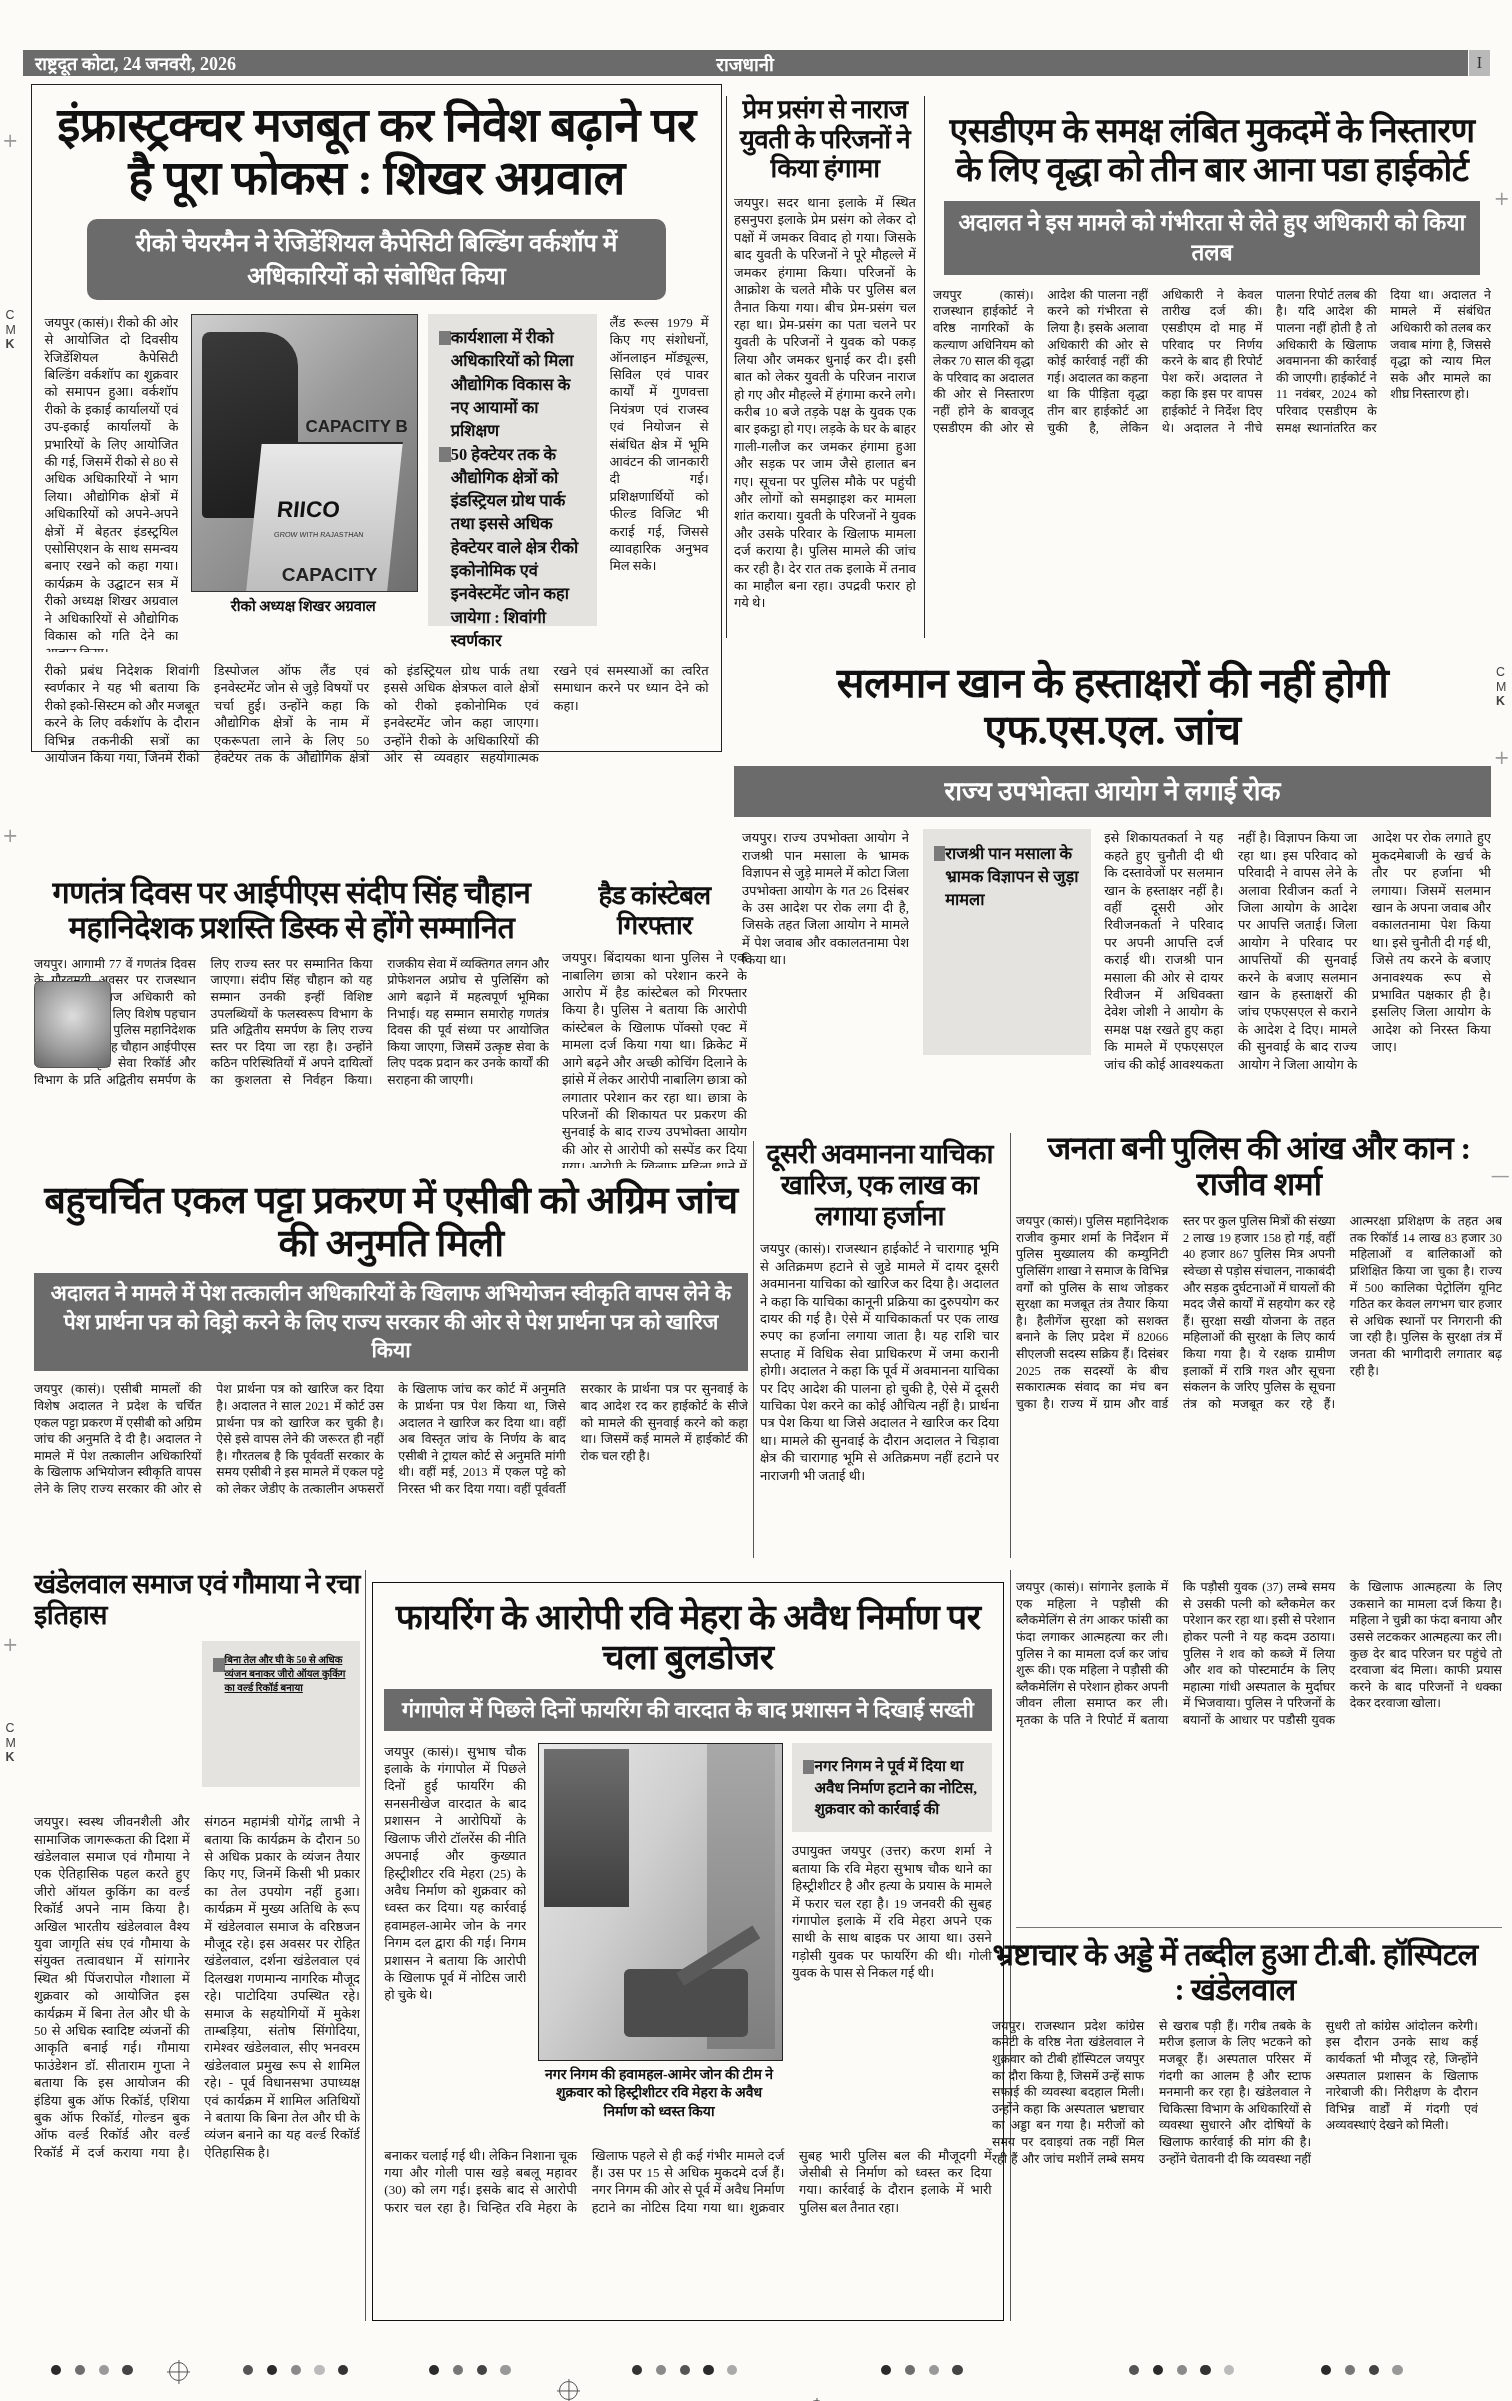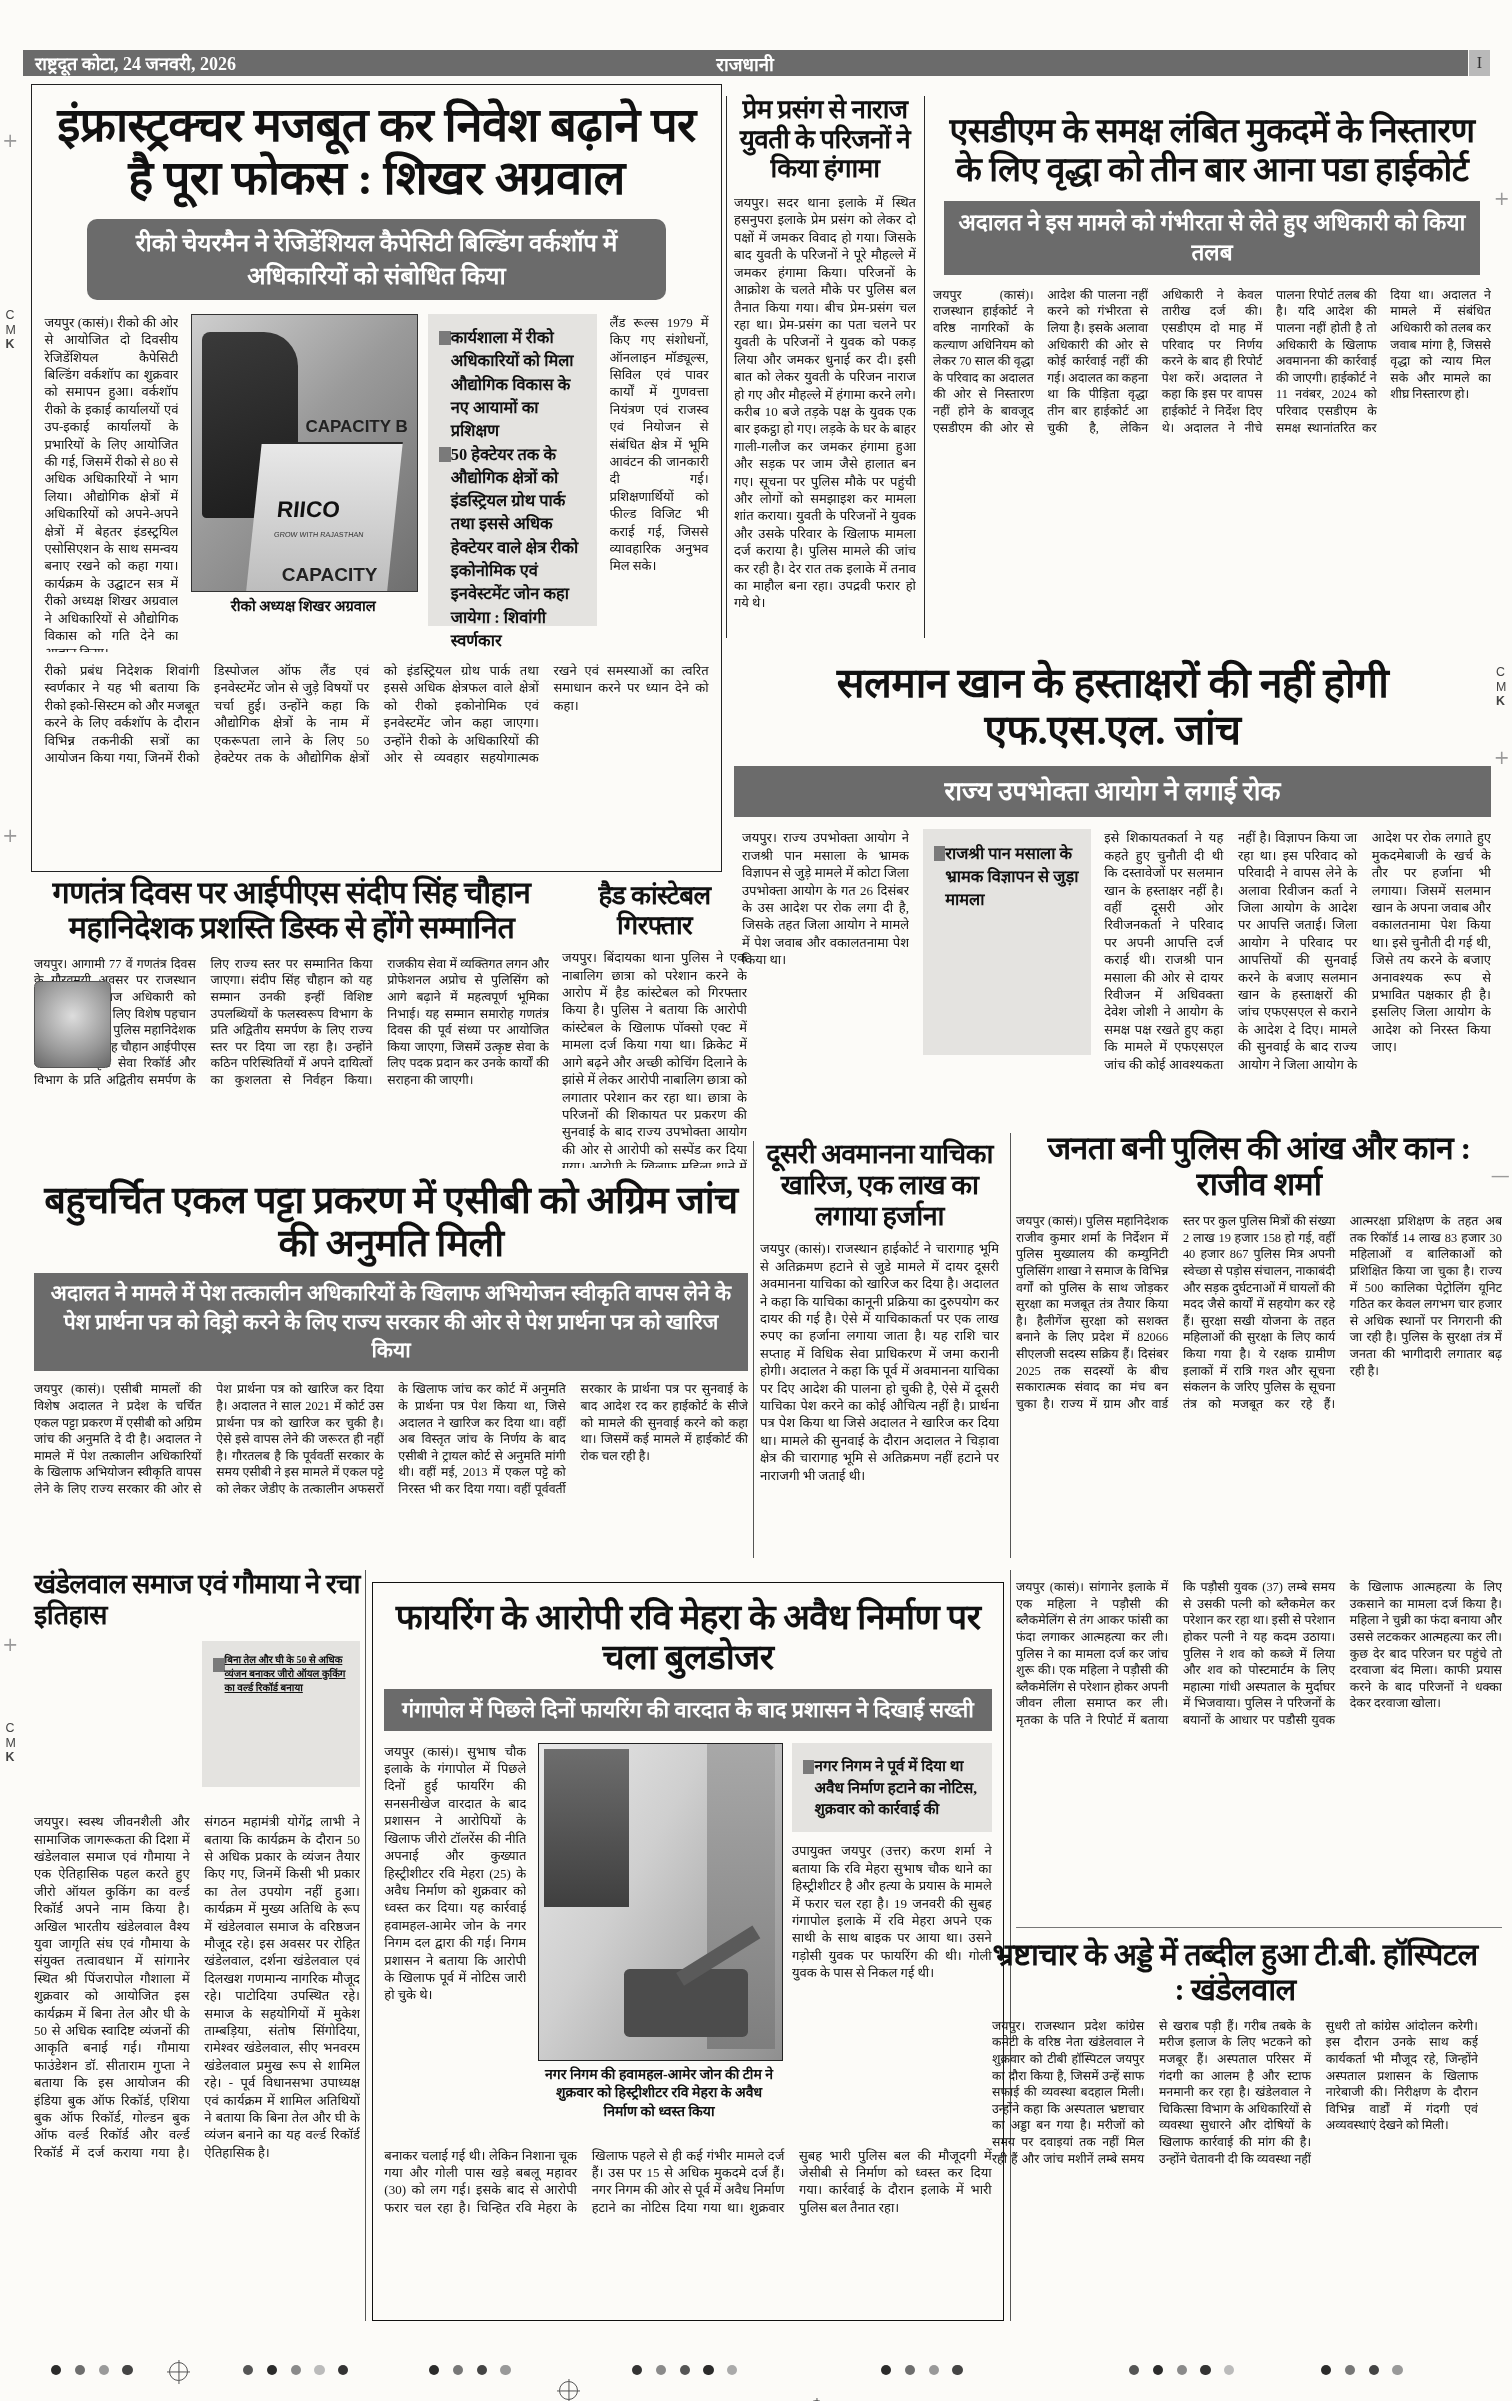--- a/index.html
+++ b/index.html
@@ -60,21 +60,21 @@
   </div>
   <div class="abs mark" style="right:2.3px;top:187px;">+</div>
   <div class="abs mark" style="right:2.3px;top:746px;">+</div>
   <div class="abs mark" style="right:2.3px;top:1164px;">—</div>
   <div class="abs cmk" style="right:5.6px;top:666px;">
     <span>C</span>
     <span>M</span>
     <span style="font-weight:bold">K</span>
   </div>
 
-  <div class="abs" style="left:31px;top:84px;width:691px;height:788px;border:1.1px solid #222;box-sizing:border-box;padding:13.6px 12.4px 5.6px;">
+  <div class="abs" style="left:31px;top:84px;width:691px;height:668px;border:1.1px solid #222;box-sizing:border-box;padding:13.6px 12.4px 5.6px;">
     <div class="hl" style="font-size:47px;">इंफ्रास्ट्रक्चर मजबूत कर निवेश बढ़ाने पर है पूरा फोकस : शिखर अग्रवाल</div>
     <div class="bar" style="width:565px;margin:13.6px auto 0;padding:8px 6.8px;font-size:24px;border-radius:10px;">रीको चेयरमैन ने रेजिडेंशियल कैपेसिटी बिल्डिंग वर्कशॉप में अधिकारियों को संबोधित किया</div>
     <div style="display:flex;gap:12.4px;margin-top:13.6px;height:338px;">
       <div class="body" style="width:134px;">जयपुर (कासं)। रीको की ओर से आयोजित दो दिवसीय रेजिडेंशियल कैपेसिटी बिल्डिंग वर्कशॉप का शुक्रवार को समापन हुआ। वर्कशॉप रीको के इकाई कार्यालयों एवं उप-इकाई कार्यालयों के प्रभारियों के लिए आयोजित की गई, जिसमें रीको से 80 से अधिक अधिकारियों ने भाग लिया। औद्योगिक क्षेत्रों में अधिकारियों को अपने-अपने क्षेत्रों में बेहतर इंडस्ट्रयिल एसोसिएशन के साथ समन्वय बनाए रखने को कहा गया। कार्यक्रम के उद्घाटन सत्र में रीको अध्यक्ष शिखर अग्रवाल ने अधिकारियों से औद्योगिक विकास को गति देने का आह्वान किया।</div>
       <div style="width:225px;">
         <div class="photo" style="width:225px;height:276px;border:0.6px solid #333;">
           <div style="position:absolute;left:10.2px;top:17px;width:96px;height:186px;background:linear-gradient(160deg,#3a3a3a,#1c1c1c);border-radius:8px 34px 4.5px 4.5px;"></div>
           <div style="position:absolute;left:62px;bottom:0;width:141px;height:147px;background:linear-gradient(180deg,#e8e8e8,#bdbdbd);border-top:2.3px solid #2a2a2a;transform:skewX(-6deg);"></div>
           <div style="position:absolute;right:9px;top:102px;font-family:'Liberation Sans',sans-serif;font-weight:bold;font-size:17px;color:#222;">CAPACITY B</div>
           <div style="position:absolute;left:85px;bottom:68px;font-family:'Liberation Sans',sans-serif;font-weight:bold;font-size:22.6px;color:#111;transform:skewX(-6deg);">RIICO</div>

